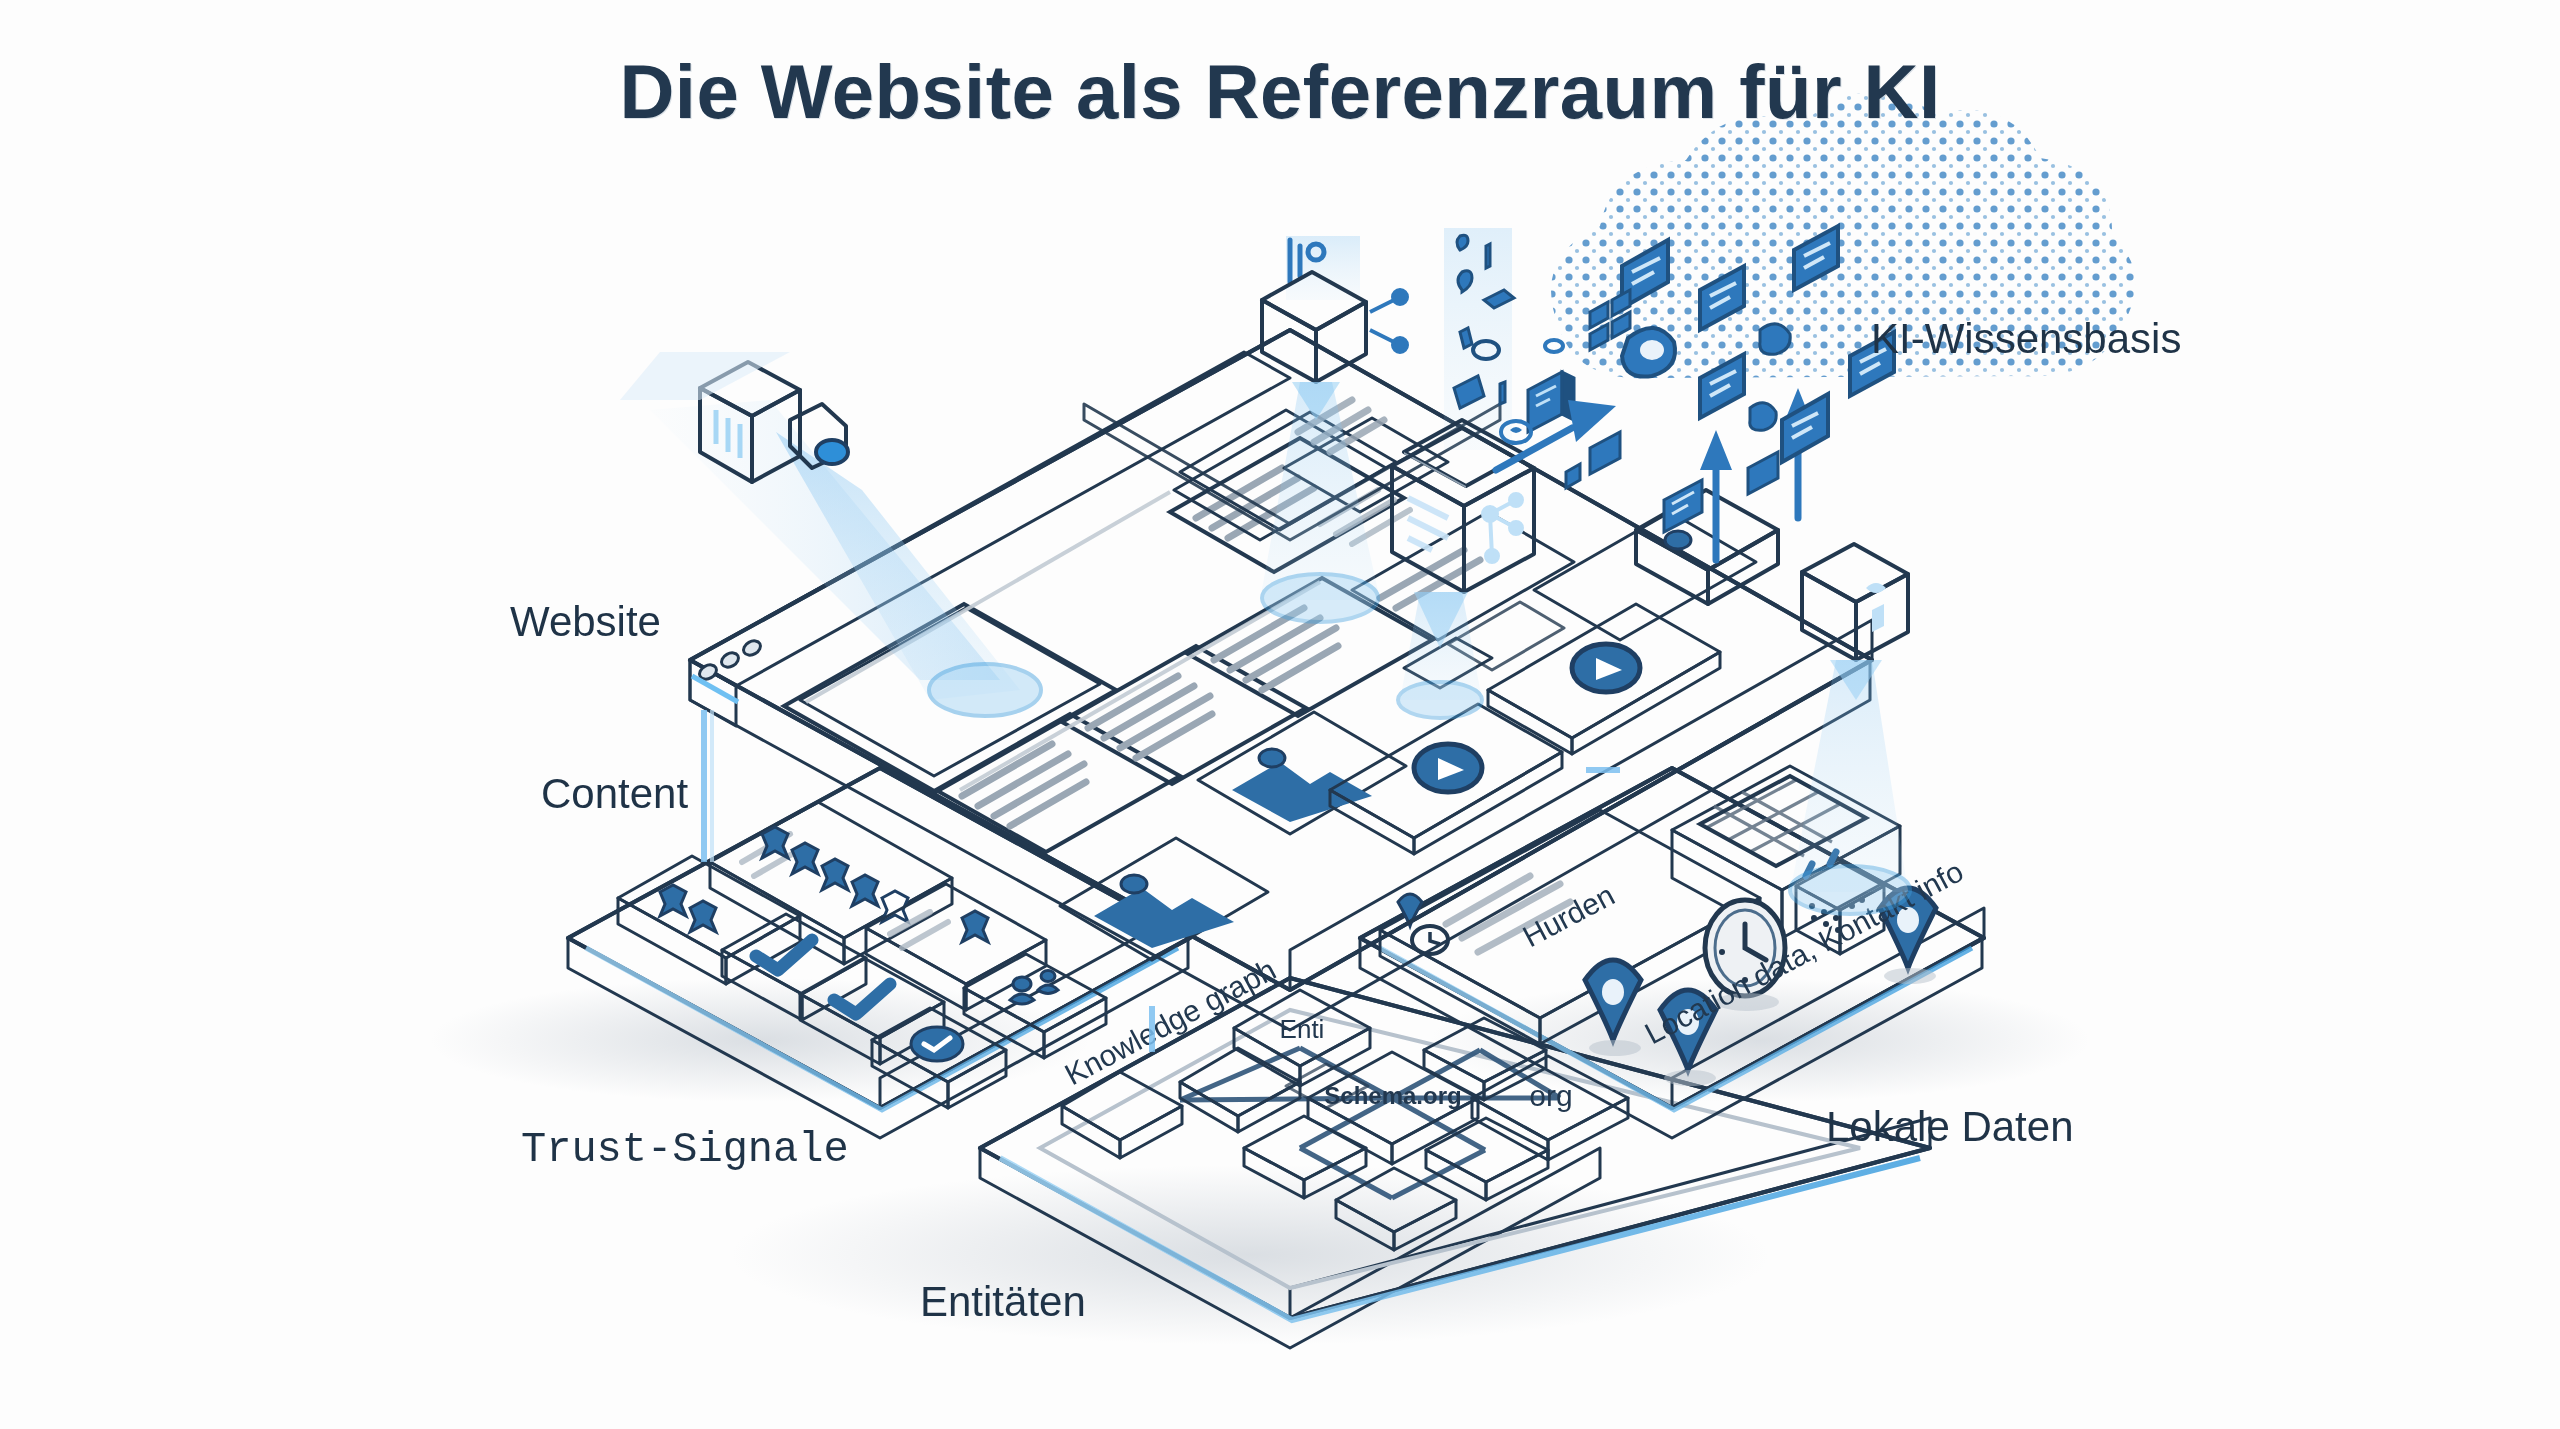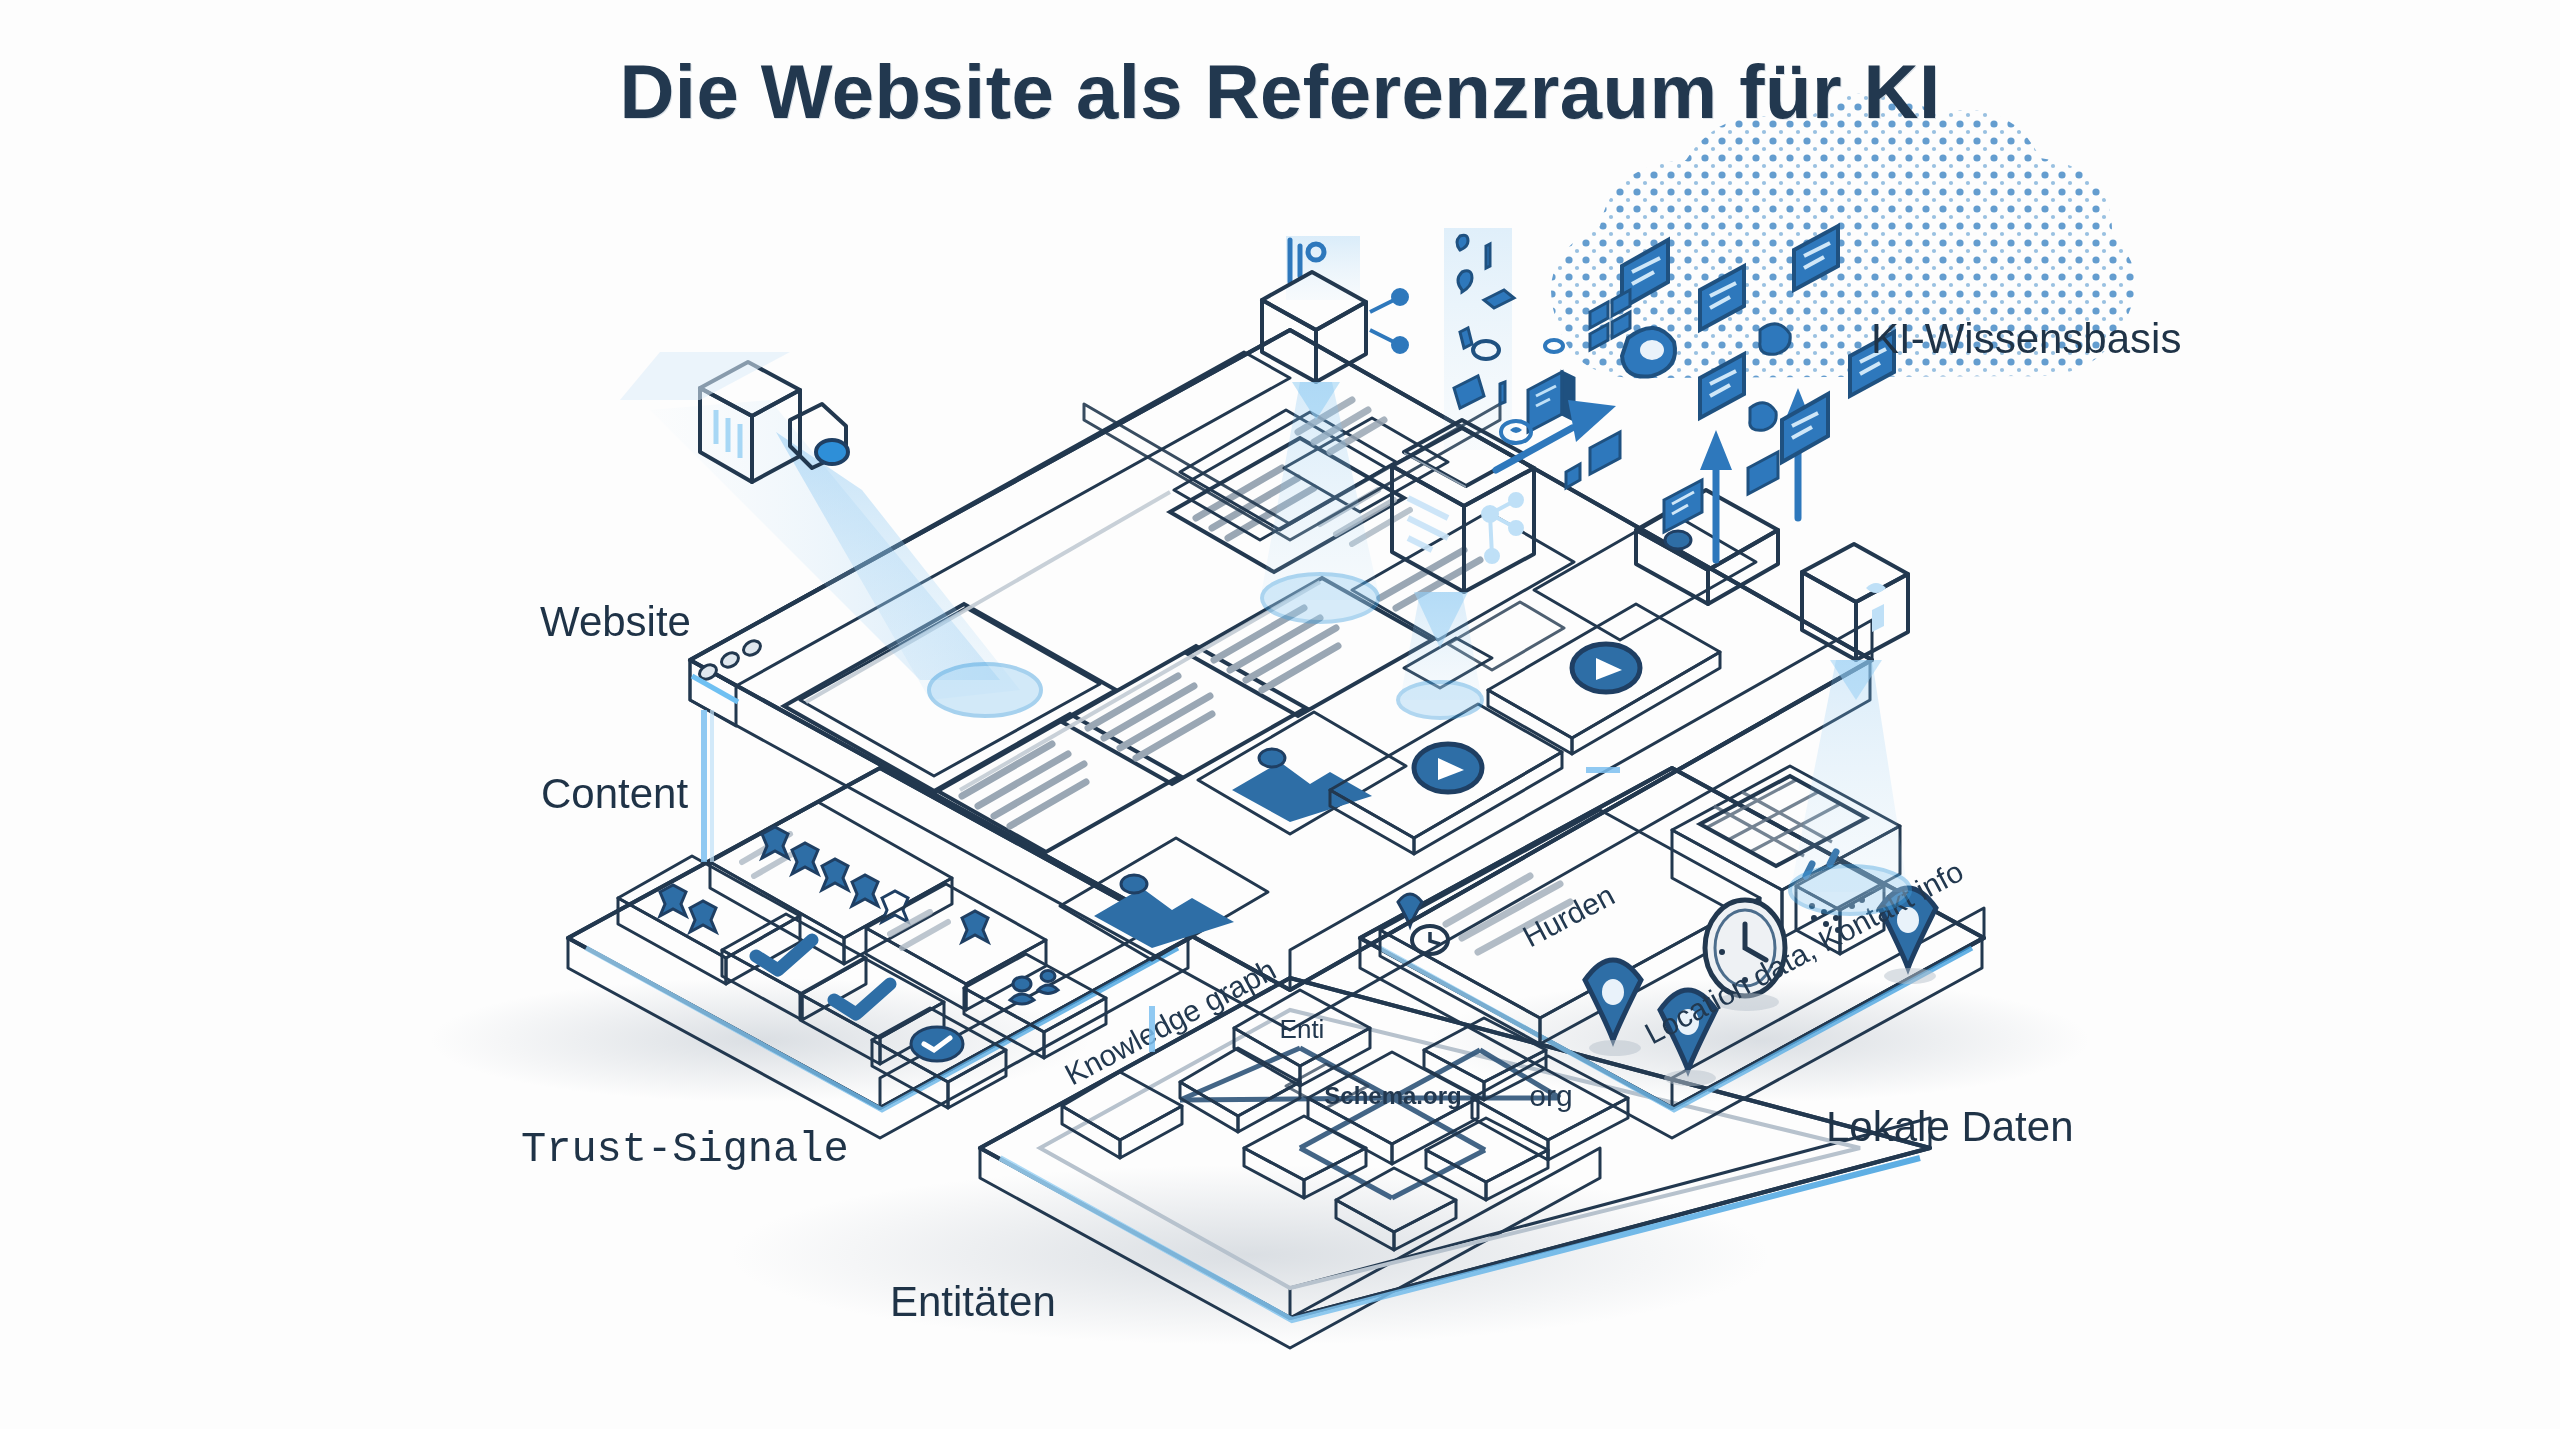--- a/index.html
+++ b/index.html
@@ -15,24 +15,24 @@
   #diagram{position:absolute;left:0;top:0;width:2560px;height:1429px;}
   .ttl{
     position:absolute;left:0;top:48px;width:2560px;text-align:center;
     font-size:76px;font-weight:700;color:#22384f;letter-spacing:.5px;
     text-shadow:1px 1px 0 rgba(190,200,212,.55);
   }
   .lbl{
     position:absolute;font-size:42px;color:#1f3347;font-weight:400;
     white-space:nowrap;
   }
-  .lbl-website{left:540px;top:598px;}
+  .lbl-website{left:510px;top:598px;}
   .lbl-content{left:541px;top:770px;}
   .lbl-trust{left:521px;top:1126px;font-family:Liberation Mono, monospace;}
-  .lbl-entities{left:890px;top:1278px;}
+  .lbl-entities{left:920px;top:1278px;}
   .lbl-local{left:1826px;top:1097px;margin-top:6px;}
   .lbl-ai{left:1871px;top:315px;text-align:right;}
 </style>
 </head>
 <body>
 
 <div id="stage">
 
   <svg id="diagram" viewBox="0 0 2560 1429">
     <defs>

